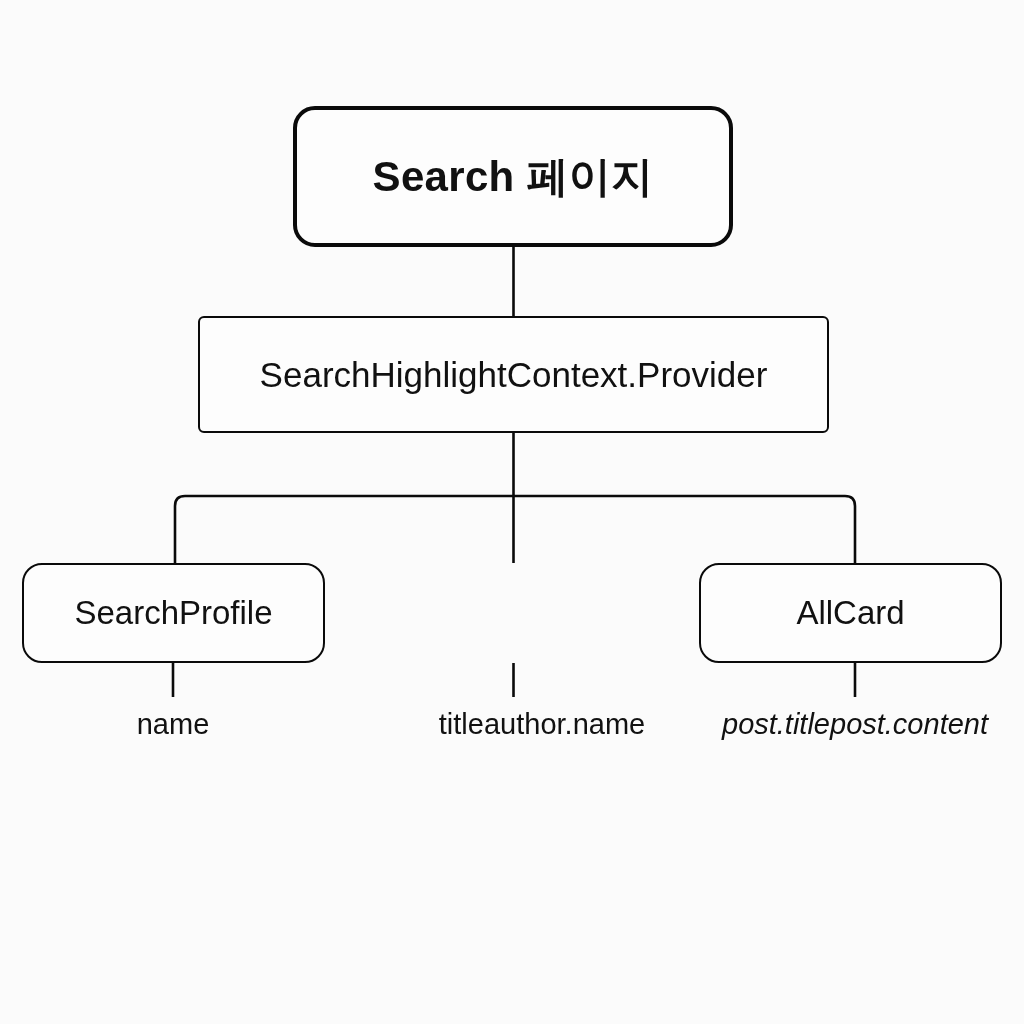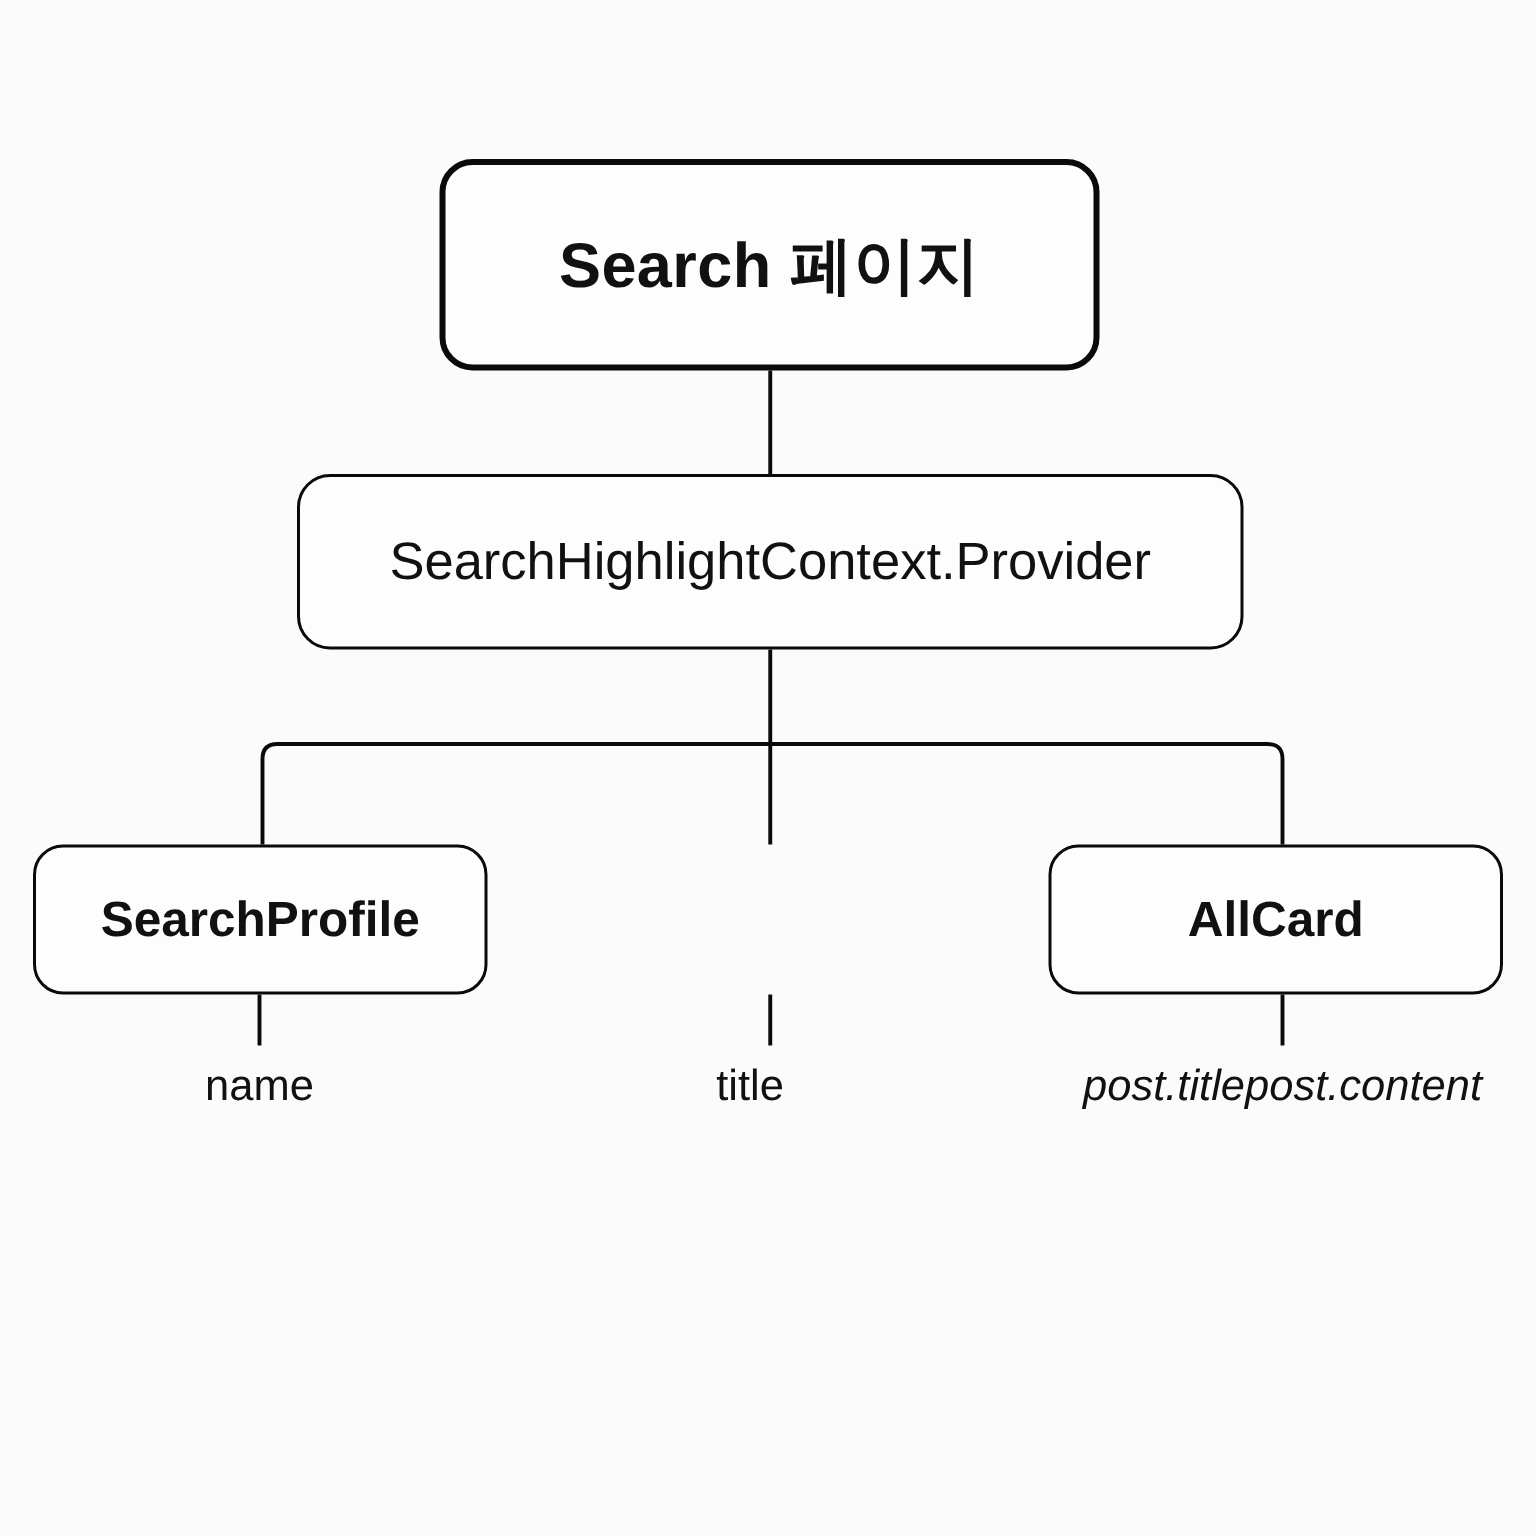--- a/index.html
+++ b/index.html
@@ -49,48 +49,48 @@
     font-size: 42px;
     font-weight: bold;
     letter-spacing: 0.3px;
   }
   .node-provider {
     left: 198px;
     top: 316px;
     width: 631px;
     height: 117px;
     border-width: 2.6px;
-    border-radius: 22px;
+    border-radius: 6px;
     font-size: 35px;
     font-weight: normal;
   }
   .node-card {
     top: 563px;
     height: 100px;
     border-width: 2.6px;
     border-radius: 20px;
     font-size: 33px;
-    font-weight: bold;
+    font-weight: normal;
   }
   .card-left   { left: 22px;  width: 303px; }
   .card-middle { left: 376px; width: 274px; }
   .card-right  { left: 699px; width: 303px; }
 
   .leaf-group {
     position: absolute;
     top: 708px;
     display: flex;
     align-items: flex-start;
     color: #111111;
     font-size: 29px;
     line-height: 1.12;
     white-space: nowrap;
   }
   .leaf-left   { left: 173px; transform: translateX(-50%); }
-  .leaf-middle { left: 500px; transform: translateX(-50%); }
+  .leaf-middle { left: 542px; transform: translateX(-50%); }
   .leaf-right  { left: 855px; transform: translateX(-50%); font-style: italic; }
   .leaf-text { display: block; }
 </style>
 </head>
 <body>
 
 <div id="diagram-root">
 
   <svg id="connector-layer" viewBox="0 0 1024 1024" width="1024" height="1024" aria-hidden="true">
     <g fill="none" stroke="#0a0a0a" stroke-width="2.6" stroke-linecap="butt">
@@ -124,20 +124,21 @@
   <div class="node node-card card-right">
     <span>AllCard</span>
   </div>
 
   <div class="leaf-group leaf-left">
     <span class="leaf-text">name</span>
   </div>
 
   <div class="leaf-group leaf-middle">
     <span class="leaf-text">title</span>
+    <span class="leaf-text">author.name</span>
   </div>
 
   <div class="leaf-group leaf-right">
     <span class="leaf-text">post.title</span>
     <span class="leaf-text">post.content</span>
   </div>
 
 </div>
 
 </body></html>

